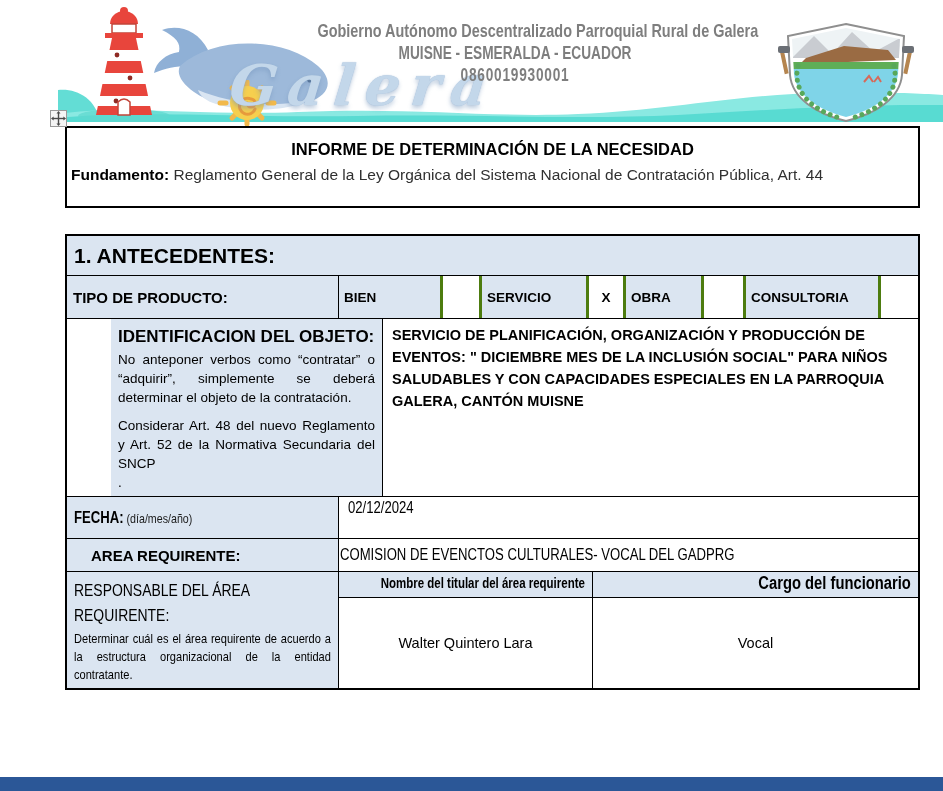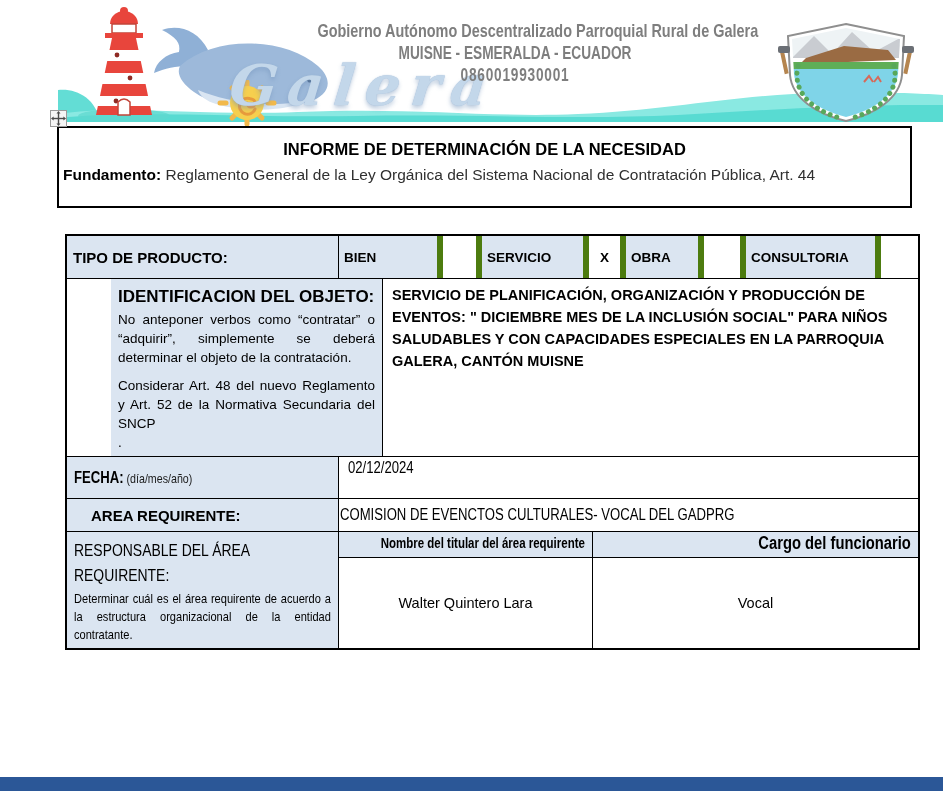--- a/index.html
+++ b/index.html
@@ -31,41 +31,41 @@
   }
   .org-line { display: block; white-space: nowrap; transform: scaleX(0.76); transform-origin: 50% 50%; }
   .org-line1 { font-size: 19px; line-height: 23px; }
   .org-line2 { font-size: 18px; line-height: 22px; }
   .org-line3 { font-size: 18px; line-height: 22px; letter-spacing: 1px; }
   .crest-svg { position: absolute; left: 754px; top: 20px; width: 184px; height: 104px; z-index: 2; }
   
   .table-handle { position: absolute; left: 50px; top: 110px; width: 17px; height: 17px; z-index: 6; cursor: move; }
   
   .title-box {
-    position: absolute; left: 57px; top: 126px; width: 855px; height: 82px;
+    position: absolute; left: 65px; top: 126px; width: 855px; height: 82px;
     border: 2px solid #000; background: #fff; z-index: 5; padding: 10px 4px 0 4px;
   }
   .title-main { text-align: center; font-weight: bold; font-size: 16.5px; line-height: 22px; }
   .fundamento { font-size: 15.5px; line-height: 24px; margin-top: 3px; color: #303030; }
   .fundamento b { color: #000; }
   
   .doc-table {
     position: absolute; left: 65px; top: 234px; width: 855px;
     border: 2px solid #000; background: #fff; z-index: 5;
   }
   .blue { background: #dbe5f1; }
   .t-row { display: flex; border-bottom: 1px solid #000; align-items: stretch; }
   .t-row:last-child { border-bottom: none; }
   .section-row { min-height: 40px; align-items: center; padding: 4px 7px; font-size: 21px; font-weight: bold; }
   .label-col { width: 272px; flex: 0 0 272px; border-right: 1px solid #000; }
   .content-col { flex: 1 1 auto; min-width: 0; }
   
   .tipo-row { min-height: 43px; }
   .tipo-label { display: flex; align-items: center; padding: 2px 6px; font-size: 15px; font-weight: bold; }
-  .opt-cell { display: flex; align-items: center; padding: 2px 5px; font-size: 13.5px; font-weight: bold; border-right: 6px solid #4d7c0f; }
+  .opt-cell { display: flex; align-items: center; padding: 2px 5px; font-size: 13.5px; font-weight: bold; border-right: 3px solid #4d7c0f; }
   .opt-val { justify-content: center; background: #fff; }
   .w-bien { flex: 0 0 104px; } .w-b1 { flex: 0 0 39px; }
   .w-serv { flex: 0 0 107px; } .w-x { flex: 0 0 37px; }
   .w-obra { flex: 0 0 78px; } .w-b2 { flex: 0 0 42px; }
   .w-cons { flex: 0 0 135px; } .w-b3 { flex: 1 1 auto; border-right: none; }
   
   .ident-row { min-height: 144px; padding-left: 44px; }
   .ident-label { padding: 7px 7px 4px 7px; }
   .ident-title { font-size: 17px; font-weight: bold; line-height: 22px; margin-bottom: 2px; }
   .ident-note { font-size: 13.5px; line-height: 19px; text-align: justify; }
@@ -218,20 +218,23 @@
   </g>
 </svg>
 
 <div class="title-box">
   <div class="title-main">INFORME DE DETERMINACIÓN DE LA NECESIDAD</div>
   <div class="fundamento"><b>Fundamento:</b><span> Reglamento General de la Ley Orgánica del Sistema Nacional de Contratación Pública, Art. 44</span></div>
 </div>
 
 <div class="doc-table">
 
+  <div class="t-row section-row blue">
+    <span>1. ANTECEDENTES:</span>
+  </div>
 
   <div class="t-row tipo-row">
     <div class="label-col blue tipo-label">TIPO DE PRODUCTO:</div>
     <div class="opt-cell blue w-bien">BIEN</div>
     <div class="opt-cell opt-val w-b1"></div>
     <div class="opt-cell blue w-serv">SERVICIO</div>
     <div class="opt-cell opt-val w-x">X</div>
     <div class="opt-cell blue w-obra">OBRA</div>
     <div class="opt-cell opt-val w-b2"></div>
     <div class="opt-cell blue w-cons">CONSULTORIA</div>

